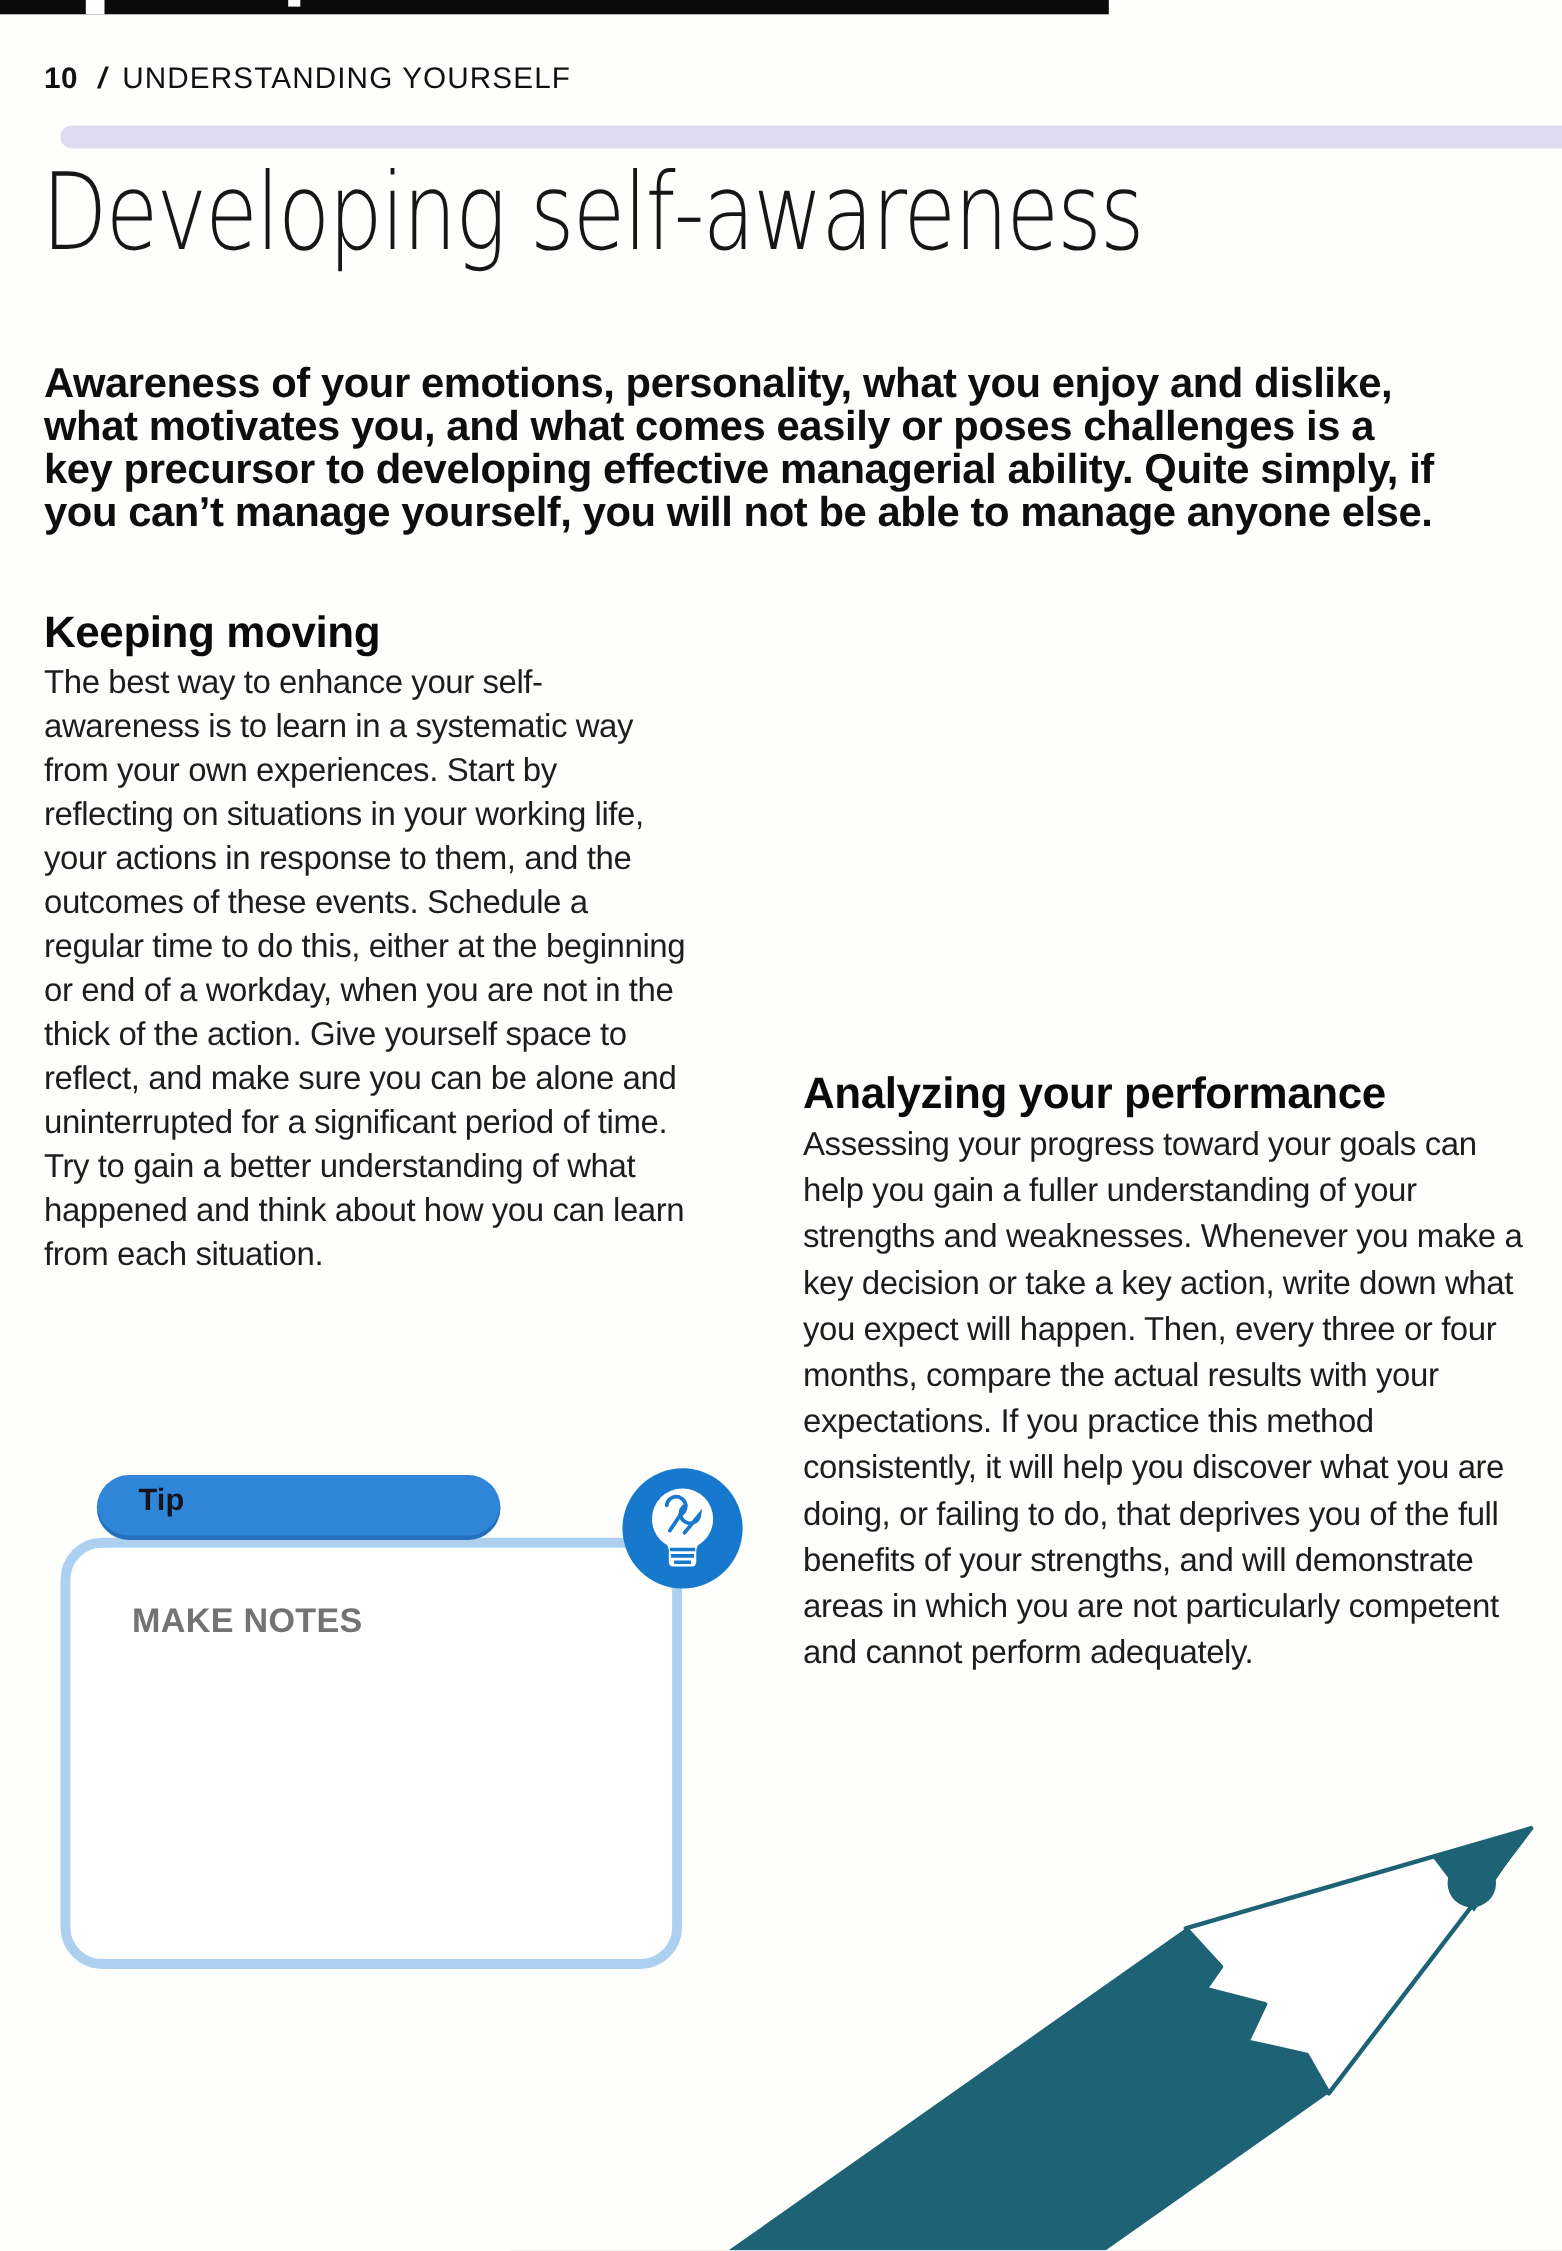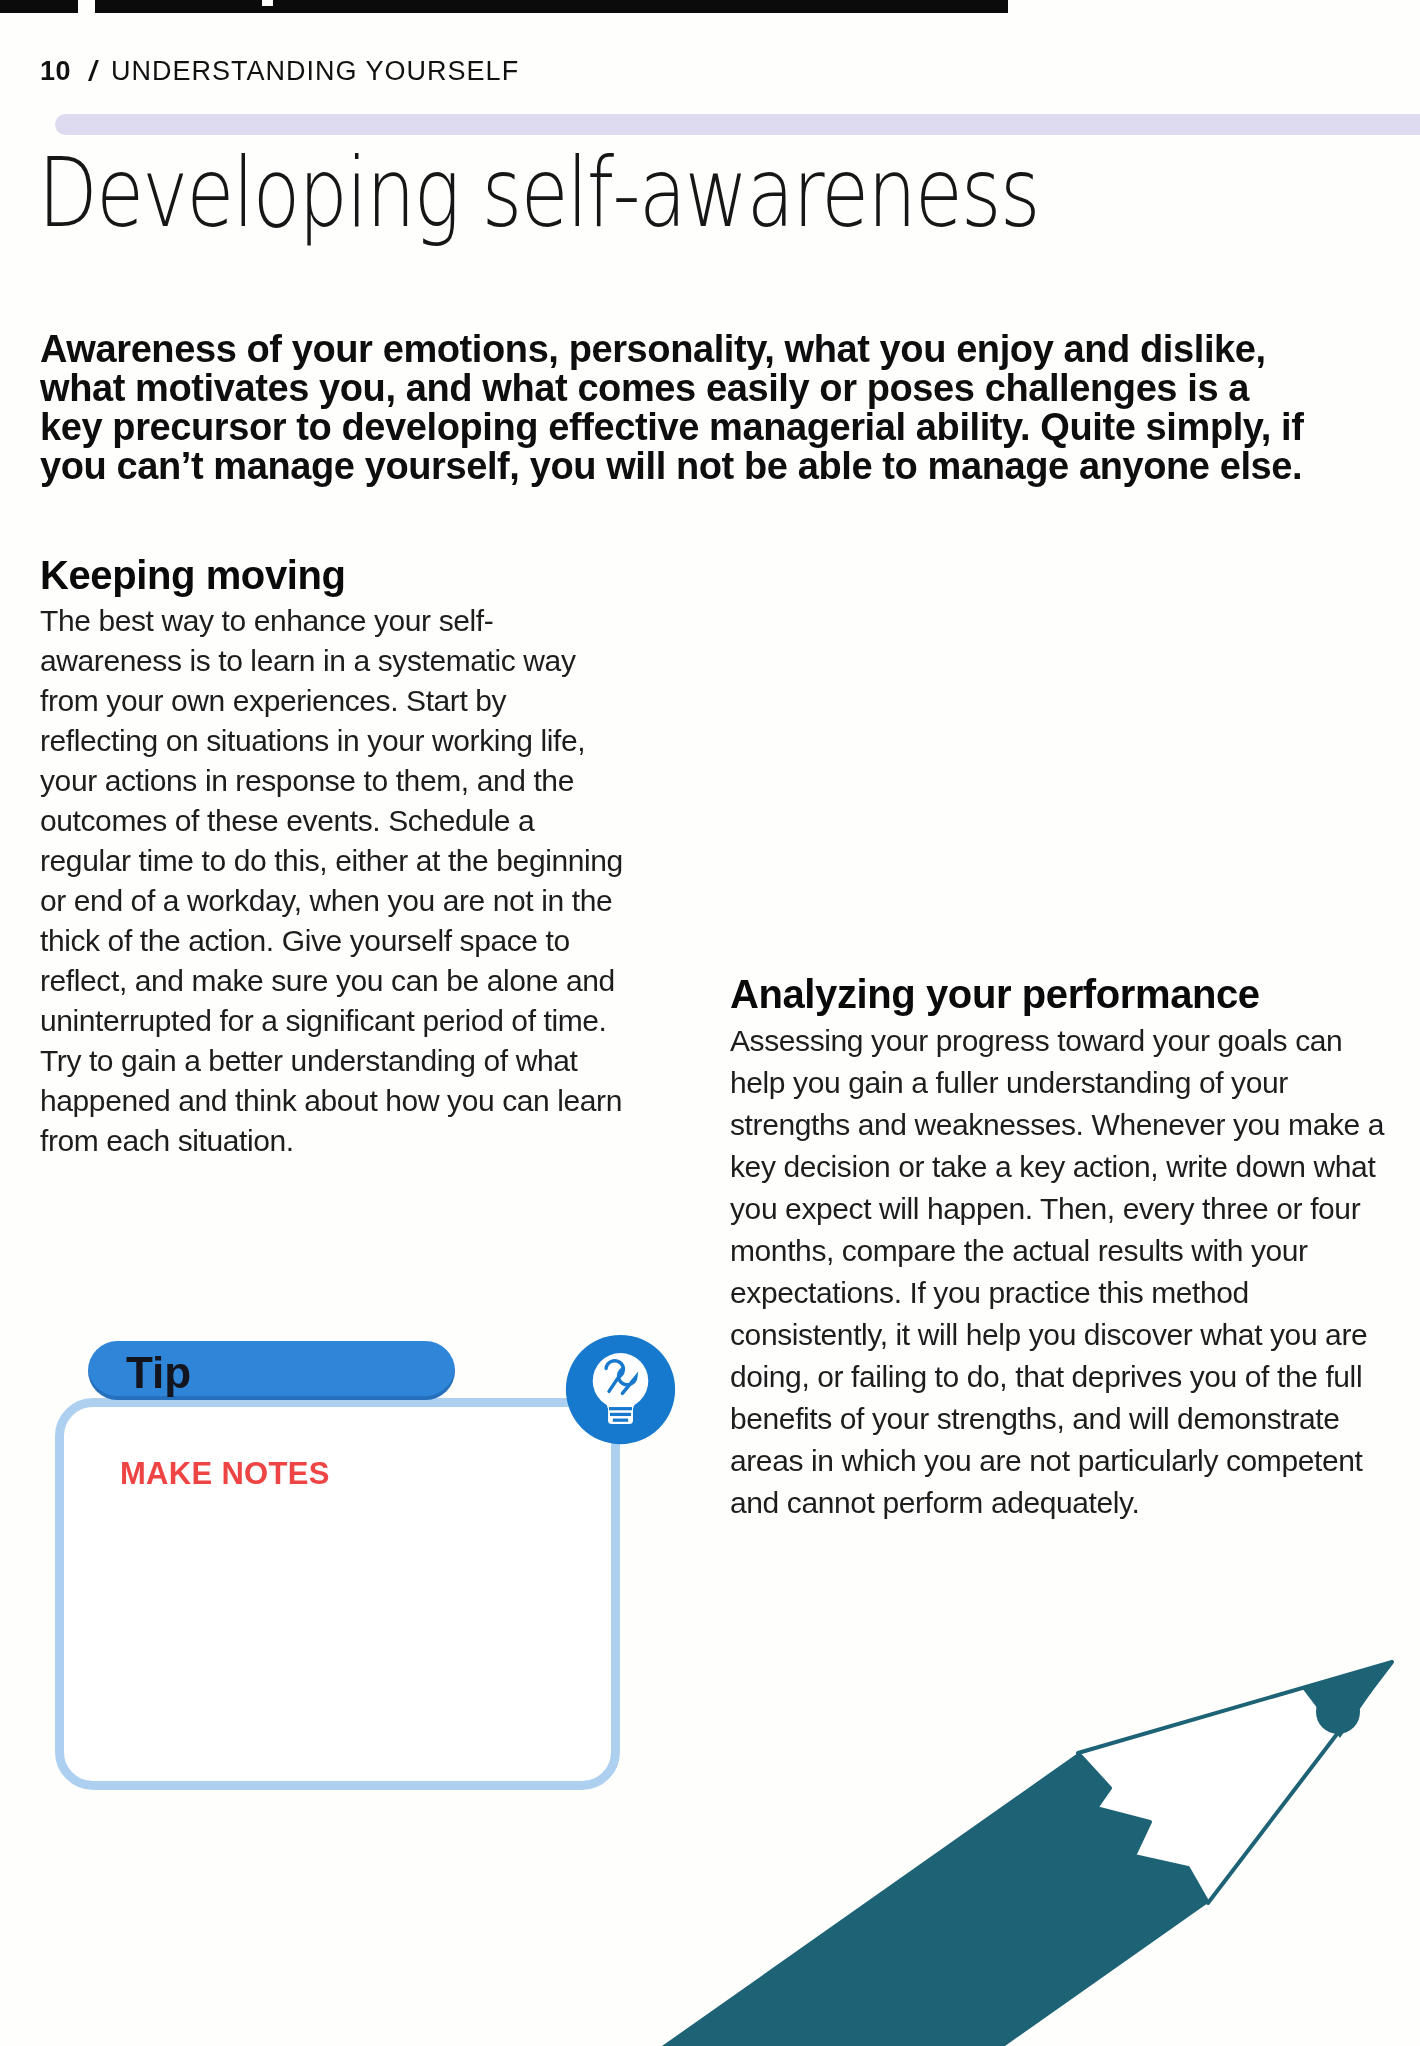--- a/index.html
+++ b/index.html
@@ -53,24 +53,24 @@
   
   .tipbox{
     top:1398px;left:55px;width:565px;height:392px;box-sizing:border-box;
     border:9px solid #aed0f0;border-radius:38px;background:#fff;
   }
   .tippill{
     top:1341px;left:88px;width:367px;height:59px;border-radius:30px;
     background:#2f86d8;box-shadow:inset 0 -4px 0 rgba(20,70,140,.35);
   }
   .tippill .tiplabel{
-    position:absolute;left:38px;top:7px;font-size:44px;font-weight:700;color:#14141f;
+    position:absolute;left:38px;top:7px;font-size:28px;font-weight:700;color:#14141f;
   }
   .bulbcircle{top:1332px;left:563px;width:115px;height:115px;}
-  .make-notes{top:1456px;left:120px;font-size:31px;font-weight:700;color:#ef4444;letter-spacing:.3px;}
+  .make-notes{top:1456px;left:120px;font-size:31px;font-weight:700;color:#737373;letter-spacing:.3px;}
   .tip-body{top:1500px;left:120px;width:470px;font-size:30px;line-height:43px;color:#1d1d1d;letter-spacing:-.4px;}
   .tip-body .b{font-weight:700;}
 
   .pencil{top:1638px;left:600px;width:820px;height:408px;}
 </style>
 </head>
 <body>
 
 <div class="page">
 

